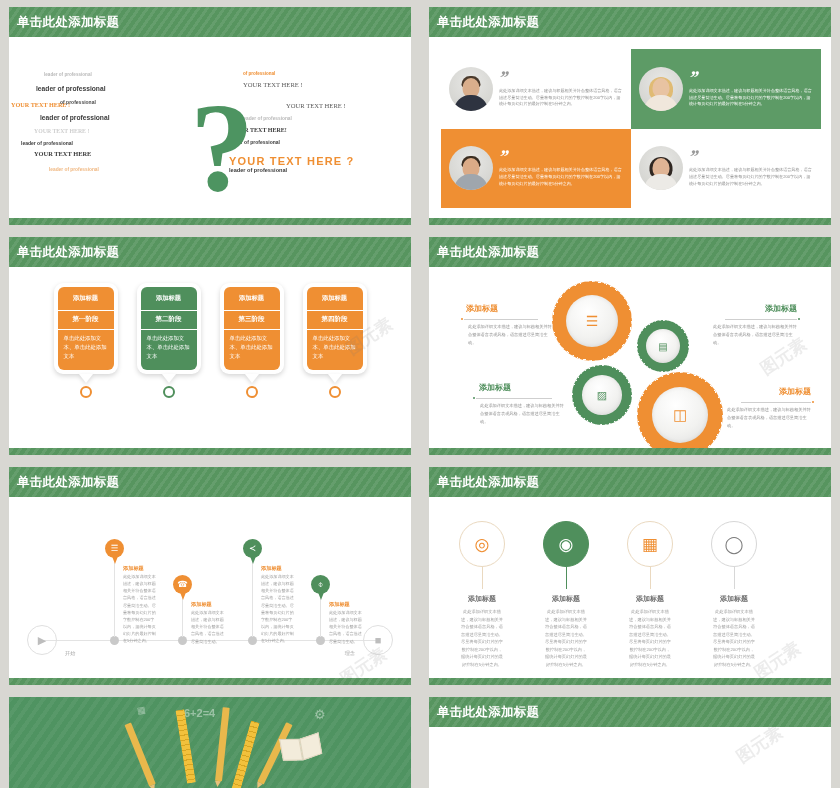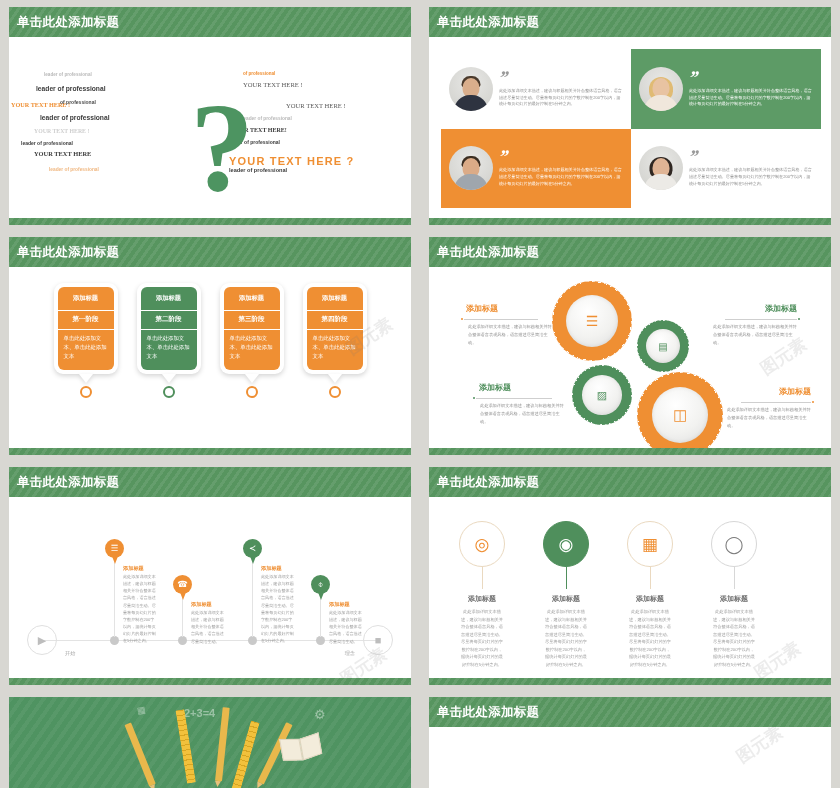--- a/index.html
+++ b/index.html
@@ -550,21 +550,21 @@
       </div>
       <div class="ftr"></div>
     </div>
   </div>
 
   <div class="slide">
     <div class="sheet">
       <div class="chalk">
 
         <div class="doodle" style="left:128px;top:8px;font-size:9px;transform:rotate(-9deg);">▦</div>
-        <div class="doodle" style="left:175px;top:10px;font-size:11px;font-weight:bold;">2+3=4</div>
+        <div class="doodle" style="left:175px;top:10px;font-size:11px;font-weight:bold;">6+2=4</div>
         <div class="doodle" style="left:305px;top:10px;font-size:13px;">⚙</div>
 
         <div class="ruler" style="left:178px;top:12px;height:74px;transform:rotate(-9deg);"></div>
         <div class="ruler" style="left:222px;top:22px;height:72px;transform:rotate(16deg);"></div>
 
         <div class="pencil" style="left:140px;top:22px;height:66px;background:#e9b84c;transform:rotate(-22deg);">
             <div class="tipw"></div>
           </div>
         <div class="pencil" style="left:206px;top:10px;height:74px;background:#e9b84c;transform:rotate(6deg);">
             <div class="tipw"></div>

